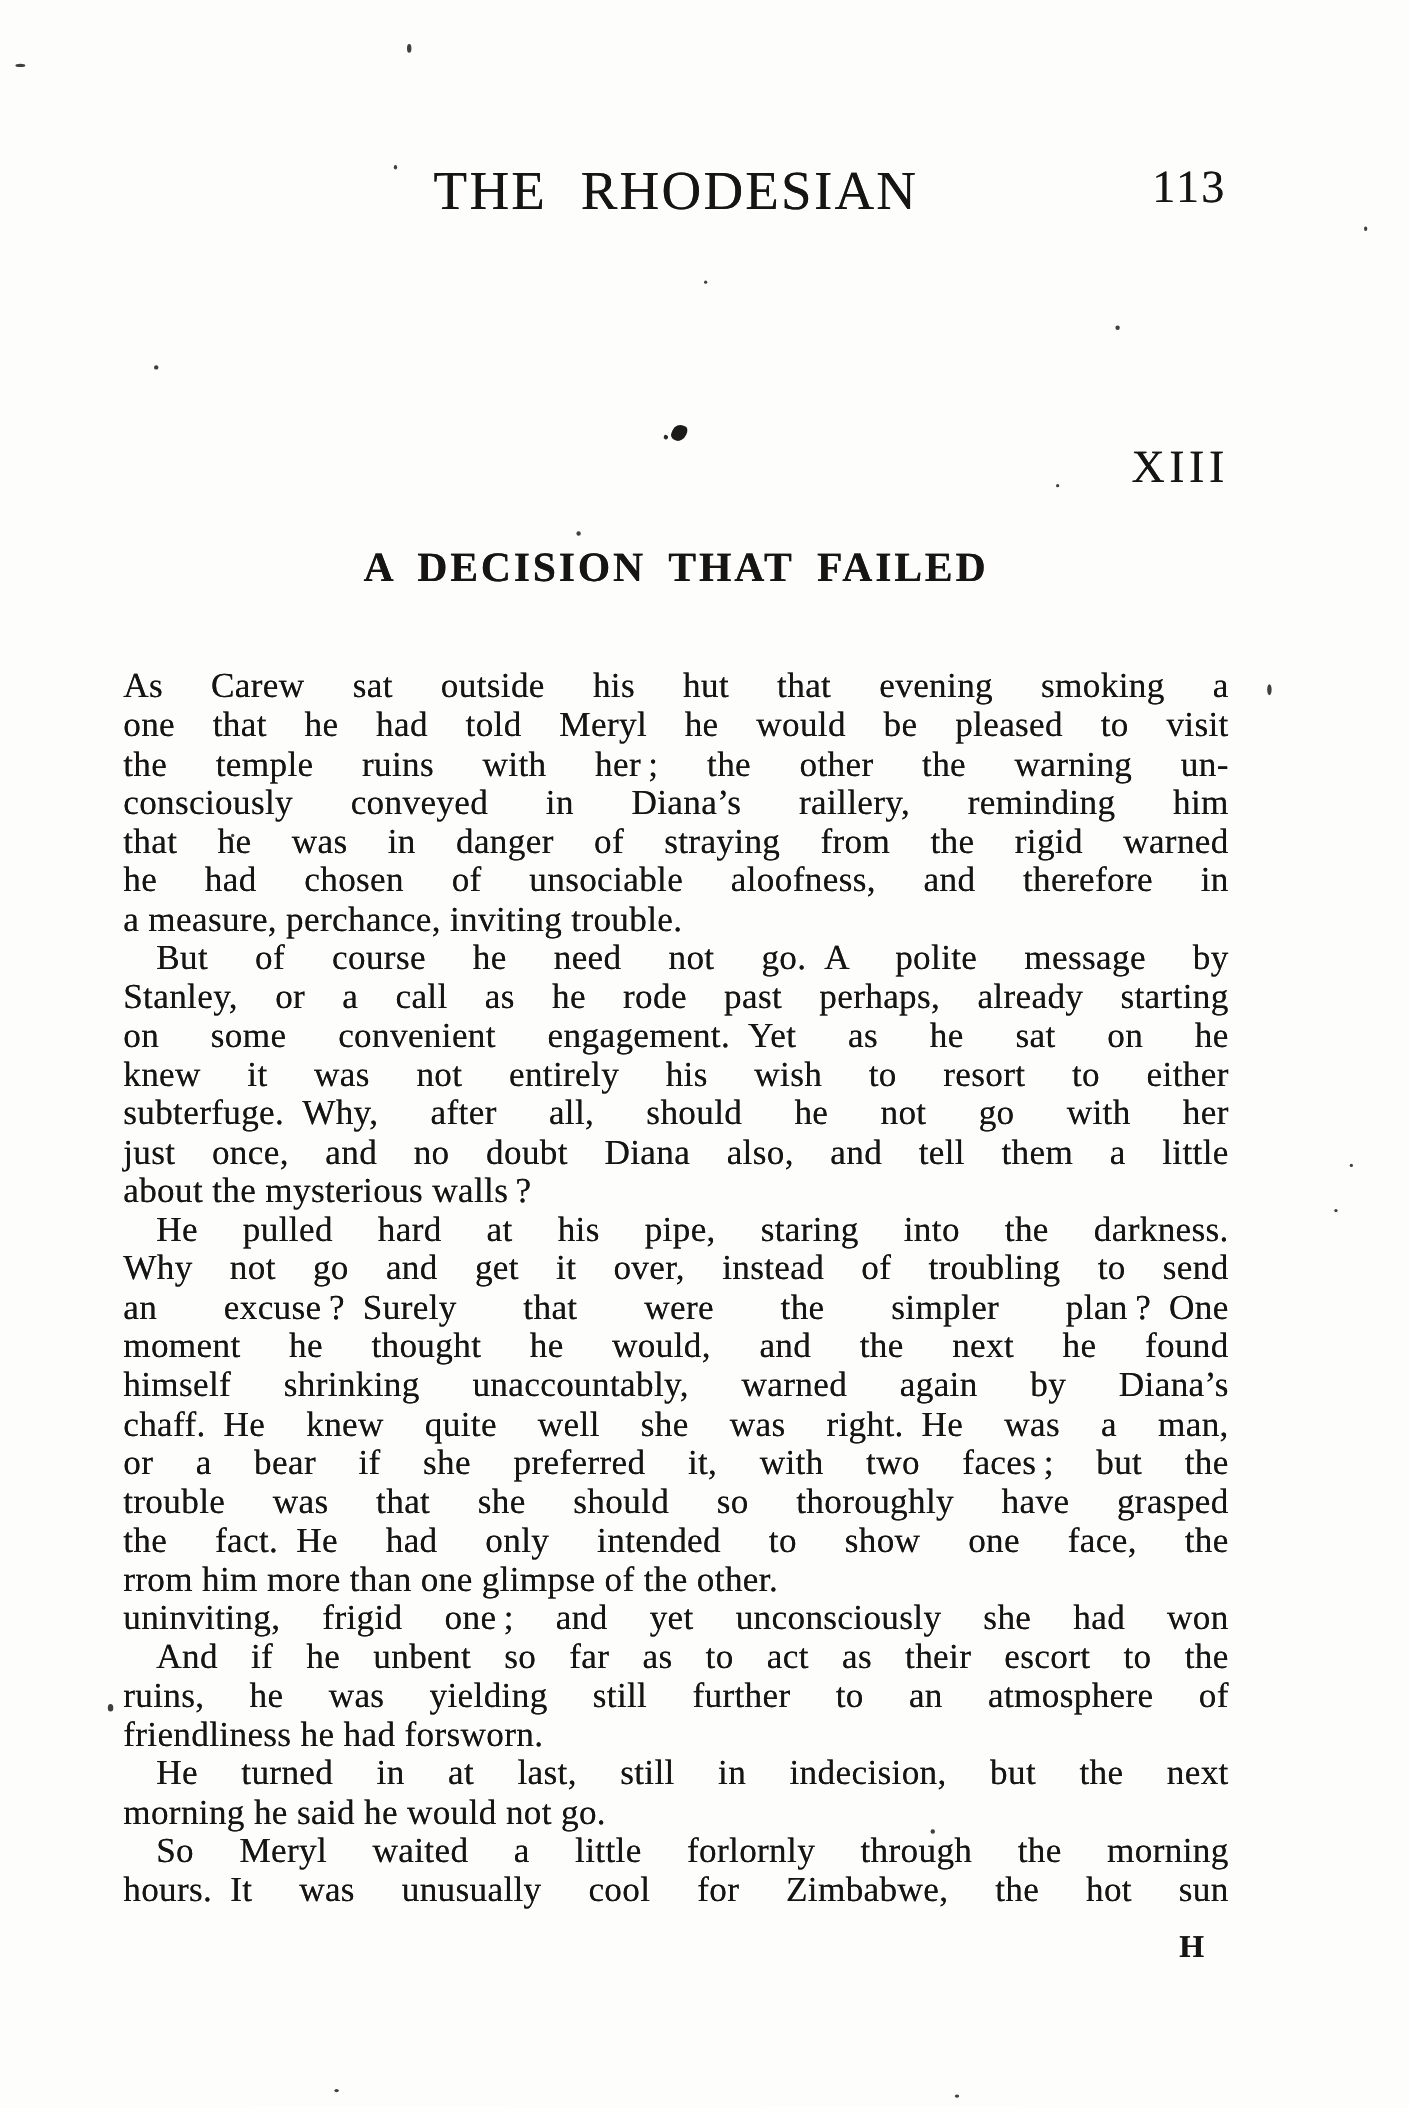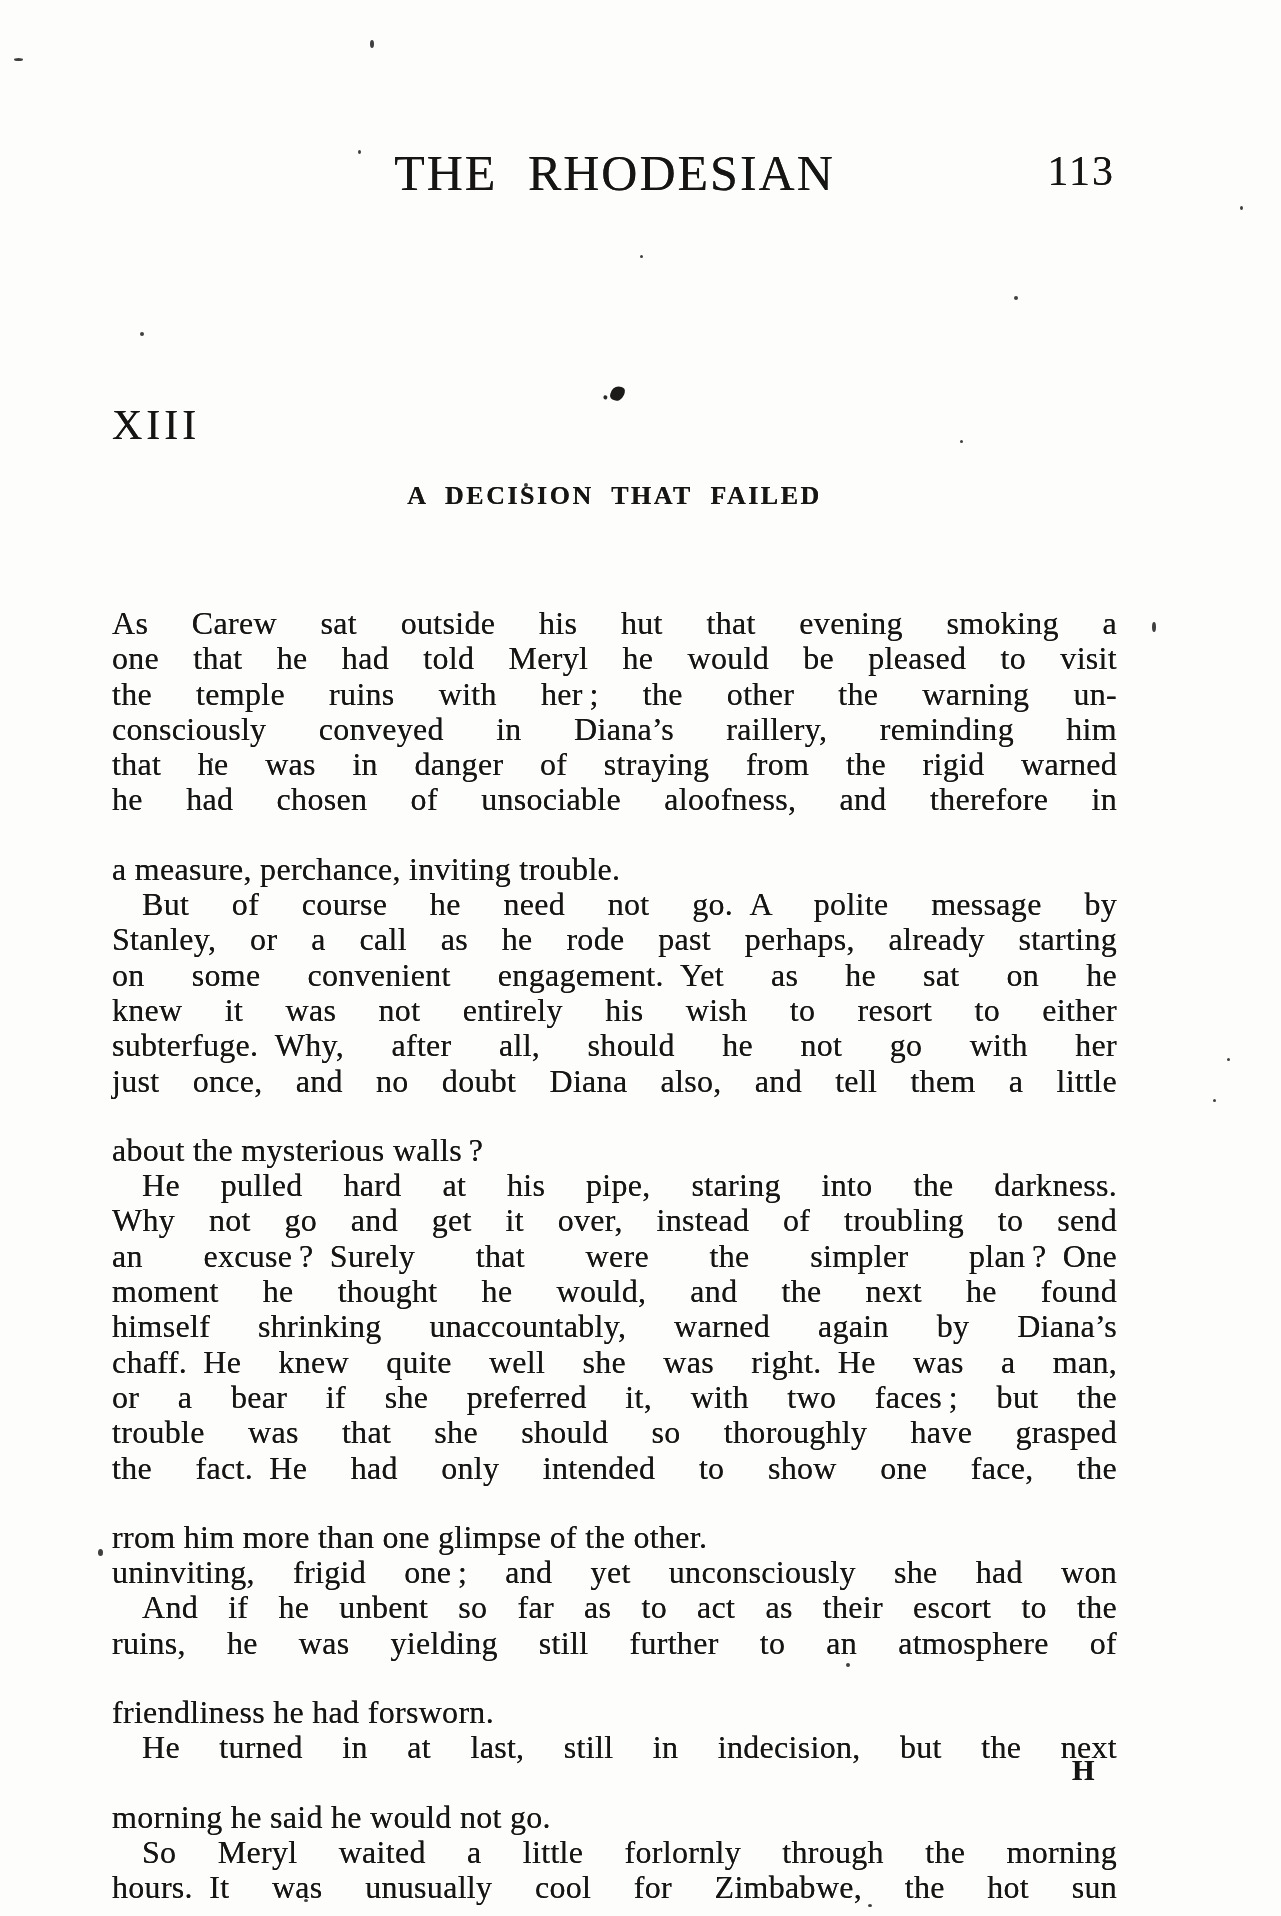--- a/index.html
+++ b/index.html
@@ -23,34 +23,34 @@
     position:absolute;left:611px;top:386px;width:13px;height:15px;
     background:#1c1b1a;border-radius:70% 30% 60% 40%/60% 50% 70% 40%;
     transform:rotate(24deg);
   }
   .inkblot::after{
     content:"";position:absolute;left:-5px;top:14px;width:4px;height:4px;
     background:#2a2927;border-radius:50%;
   }
   .chapnum{
     position:absolute;left:112px;top:404px;width:1005px;
-    text-align:left;font-size:42px;line-height:1;letter-spacing:4px;
+    text-align:right;font-size:42px;line-height:1;letter-spacing:4px;
   }
   .chaptitle{
-    position:absolute;left:112px;top:483px;width:1005px;
+    position:absolute;left:112px;top:497px;width:1005px;
     text-align:center;font-weight:bold;
-    font-size:26px;line-height:1;
+    font-size:38px;line-height:1;
     letter-spacing:2.5px;word-spacing:9px;
   }
   .bodytext{
     position:absolute;left:112px;top:606px;width:1005px;
     font-size:32px;line-height:35.3px;letter-spacing:.3px;
   }
   .tline{text-align:justify;text-align-last:justify;height:35.3px;white-space:normal;}
-  .tline.plast{text-align-last:left;margin-top:34px;}
+  .tline.plast{text-align-last:left;}
   .tline.ind{padding-left:30px;}
   .sig{
     position:absolute;left:1072px;top:1756px;
     font-size:29px;font-weight:bold;letter-spacing:1px;line-height:1;
   }
   .speck{position:absolute;background:#201f1e;border-radius:50%;opacity:.85;}
 </style>
 </head>
 <body>
 

